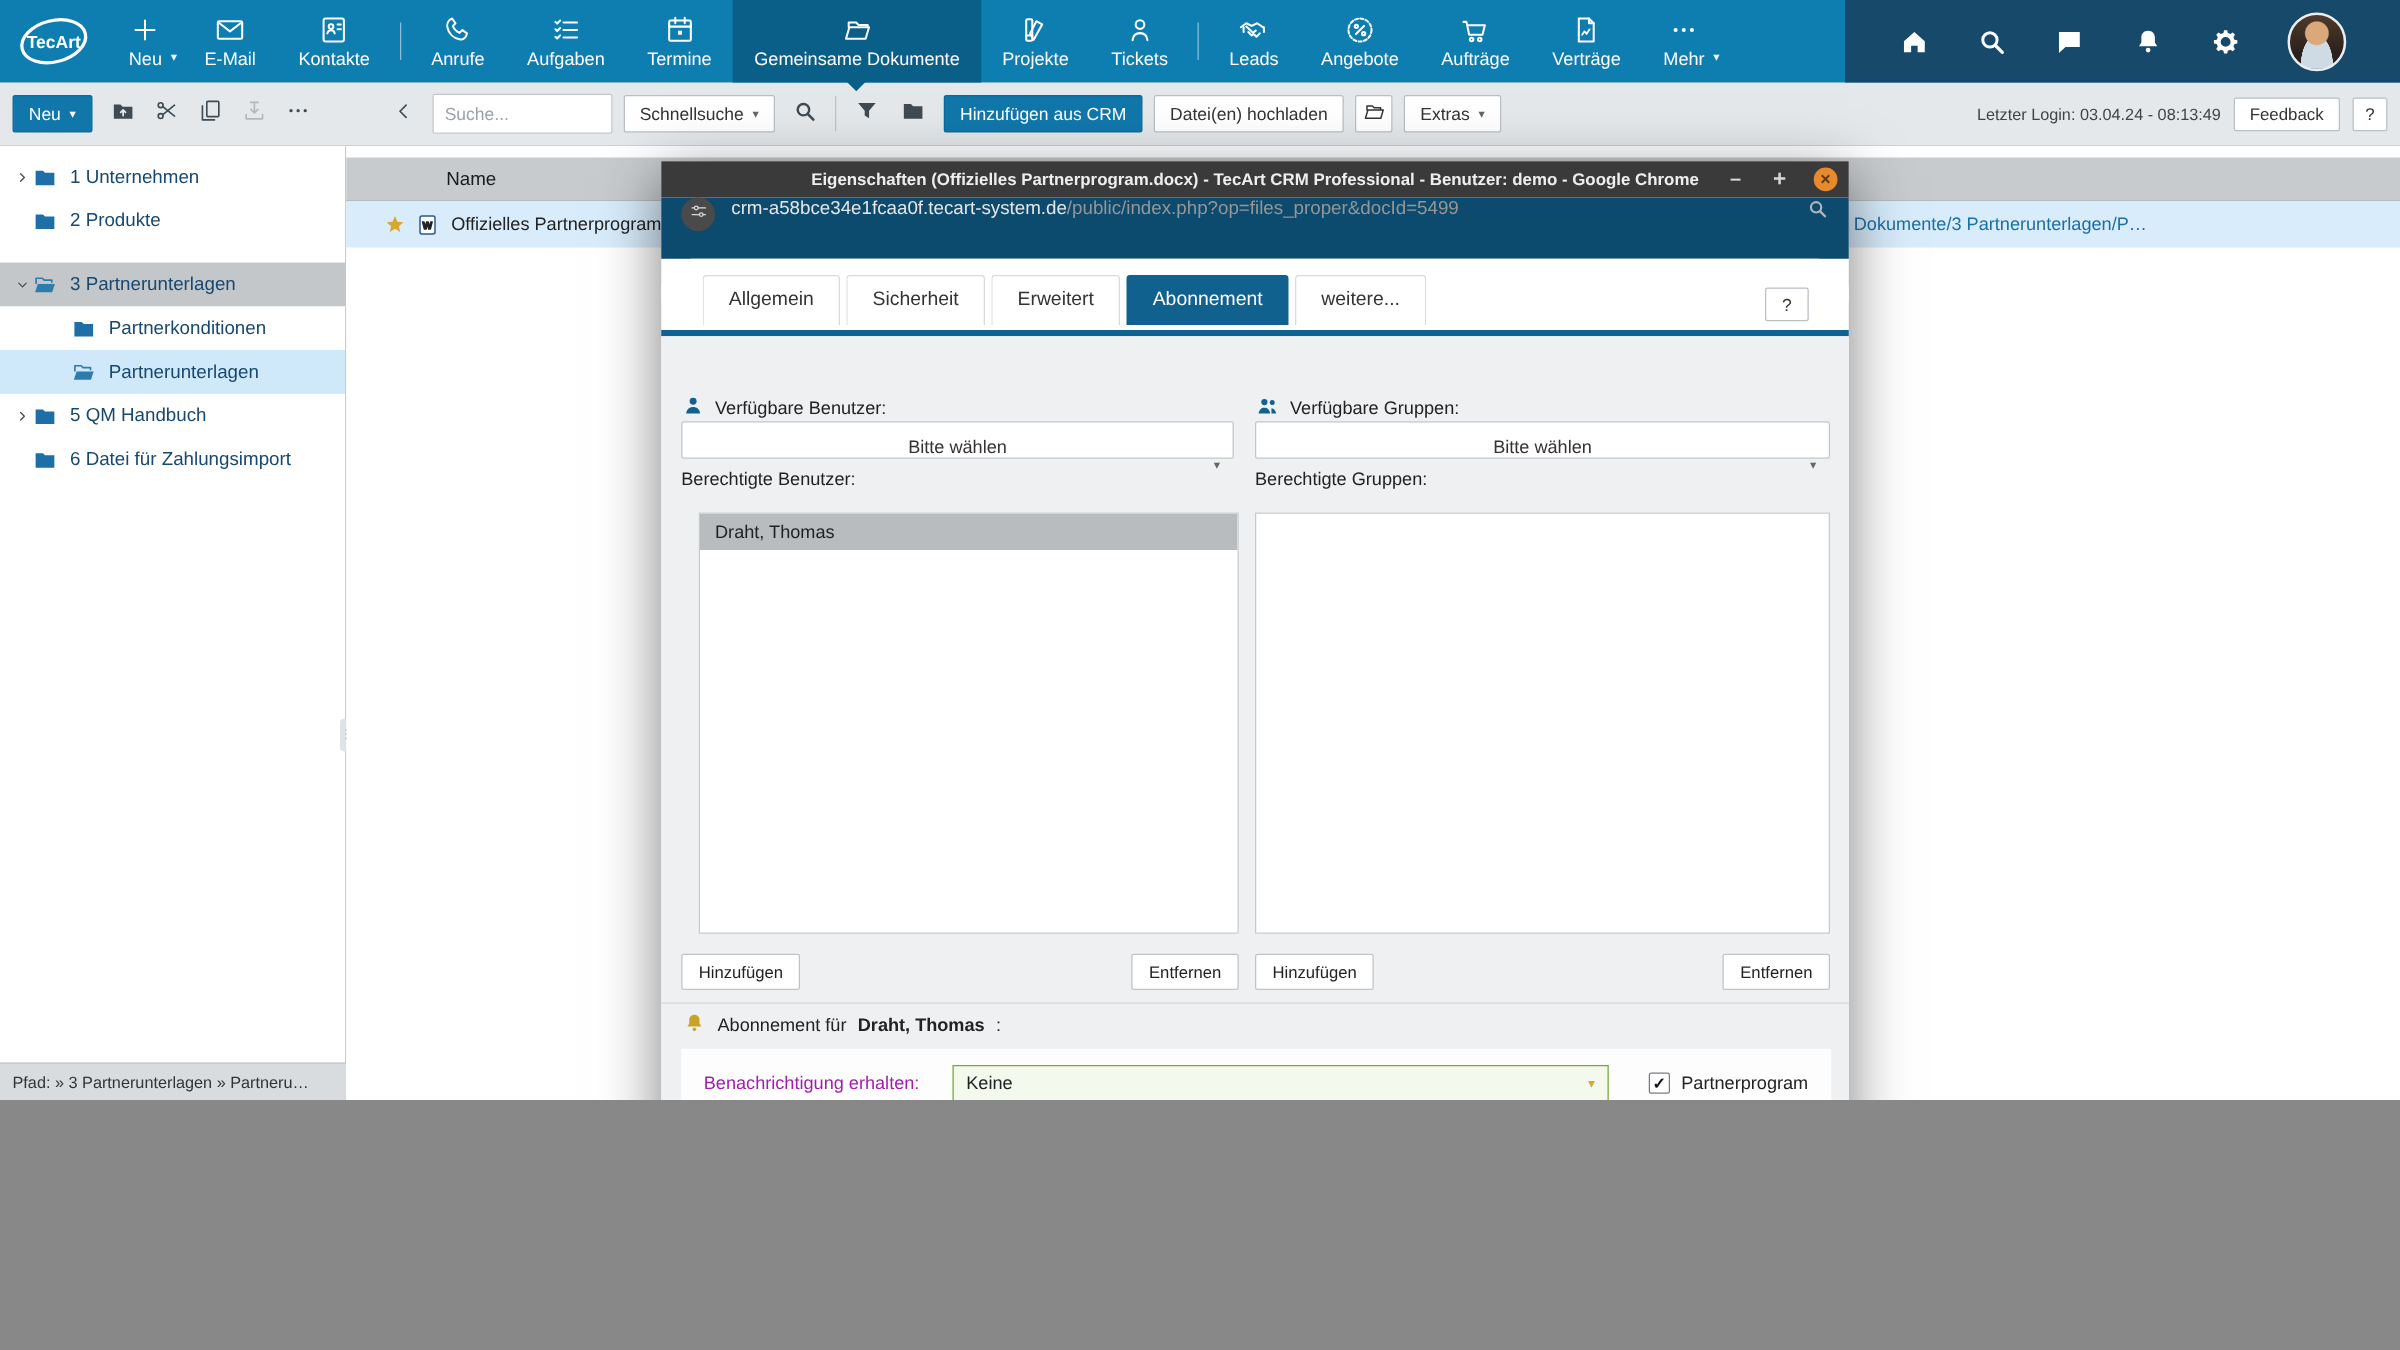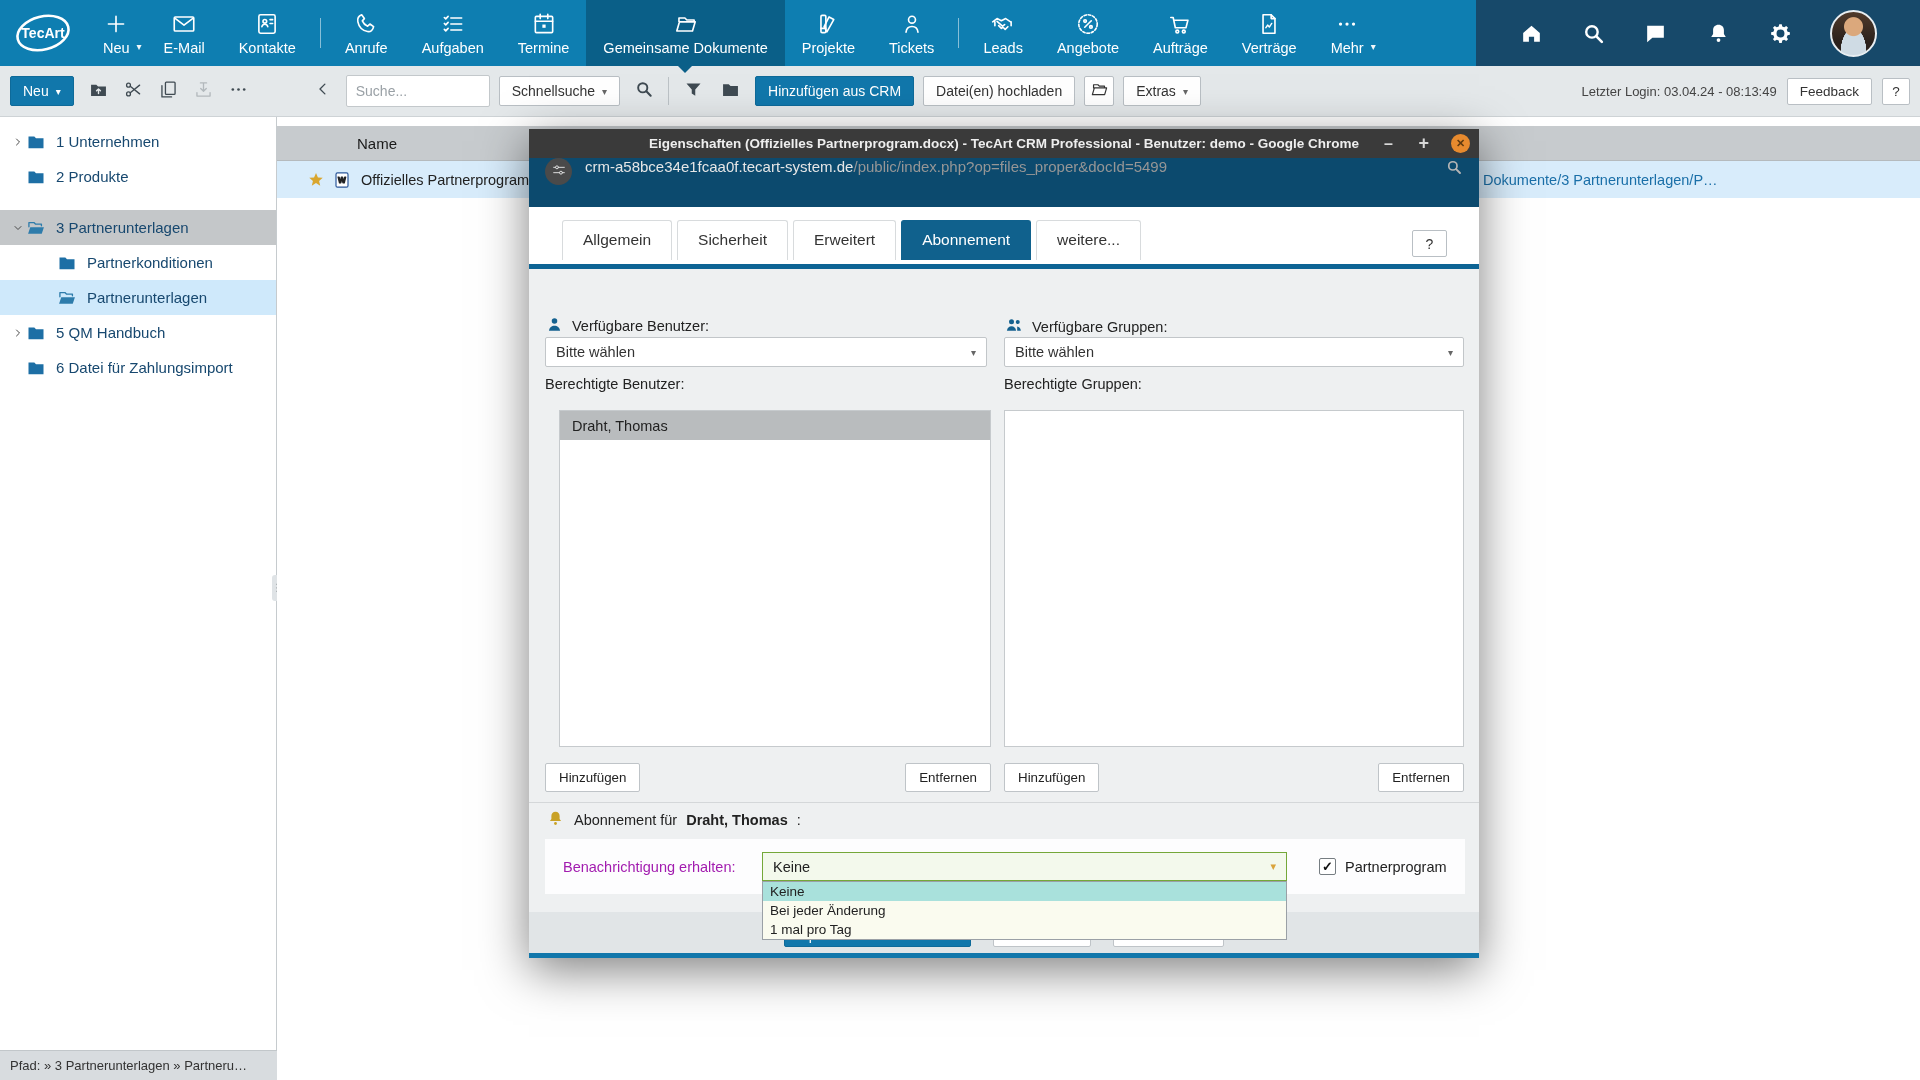--- a/index.html
+++ b/index.html
@@ -1,16 +1,16 @@
 <!DOCTYPE html>
 <html><head>
 <meta charset="utf-8">
 <style>
   html,body{margin:0;padding:0;background:#888;}
-  .screen{position:relative;width:1920px;height:1080px;background:#fff;overflow:hidden;
+  .screen{position:relative;width:1920px;height:880px;background:#fff;overflow:hidden;
     font-family:"Liberation Sans",sans-serif;color:#222;}
   .icon{display:inline-flex;align-items:center;justify-content:center;line-height:0;}
 
   
   .topnav{position:absolute;left:0;top:0;width:1920px;height:66px;background:var(--nav,#0e7eb1);
     display:flex;align-items:stretch;color:#fff;z-index:5;}
   .logo{width:86px;display:flex;align-items:center;justify-content:center;cursor:pointer;}
   .nav-items{display:flex;align-items:stretch;}
   .nav-item{display:flex;flex-direction:column;align-items:center;justify-content:center;gap:3px;
     padding:0 17px;font-size:14.5px;cursor:pointer;position:relative;white-space:nowrap;}
@@ -97,21 +97,21 @@
   .tab-help{position:absolute;right:32px;top:23px;width:35px;height:27px;background:#fff;
     border:1px solid #b9bfc4;border-radius:2px;display:flex;align-items:center;justify-content:center;
     font-size:14px;color:#333;cursor:pointer;box-sizing:border-box;}
   .dlg-underline{height:5px;background:#0d6494;}
   .dlg-content{position:relative;height:689px;background:#eef0f1;font-size:14.5px;}
   .prop-header{position:absolute;top:3px;left:0;right:0;height:37px;background:#e8eaec;
     border-bottom:1px solid #d0d4d6;display:flex;align-items:center;gap:10px;padding-left:17px;
     font-weight:bold;color:#222;}
   .col-label{position:absolute;top:46px;display:flex;align-items:center;gap:8px;color:#222;}
   .sel{position:absolute;top:68px;height:30px;background:#fff;border:1px solid #c2c6c9;border-radius:2px;
-    display:flex;align-items:center;padding:12px 10px;box-sizing:border-box;color:#333;cursor:pointer;}
+    display:flex;align-items:center;padding:12px 10px;box-sizing:border-box;color:#333;cursor:pointer;flex-direction:column;}
   .auth-label{position:absolute;top:107px;color:#222;}
   .listbox{position:absolute;top:141px;height:337px;background:#fff;border:1px solid #c6cacd;
     box-sizing:border-box;overflow:hidden;}
   .list-item{height:29px;display:flex;align-items:center;padding-left:12px;cursor:pointer;}
   .list-item.selected{background:#b9bcbe;}
   .dbtn{position:absolute;top:494px;height:29px;display:flex;align-items:center;padding:0 13px;
     background:#fff;border:1px solid #bfc4c8;border-radius:2px;color:#222;cursor:pointer;box-sizing:border-box;}
   .sub-sep{position:absolute;top:533px;left:0;right:0;border-top:1px solid #d4d7d9;}
   .bell-row{position:absolute;top:540px;left:17px;display:flex;align-items:center;gap:9px;color:#222;}
   .white-panel{position:absolute;top:570px;left:16px;right:14px;height:55px;background:#fdfdfe;}

